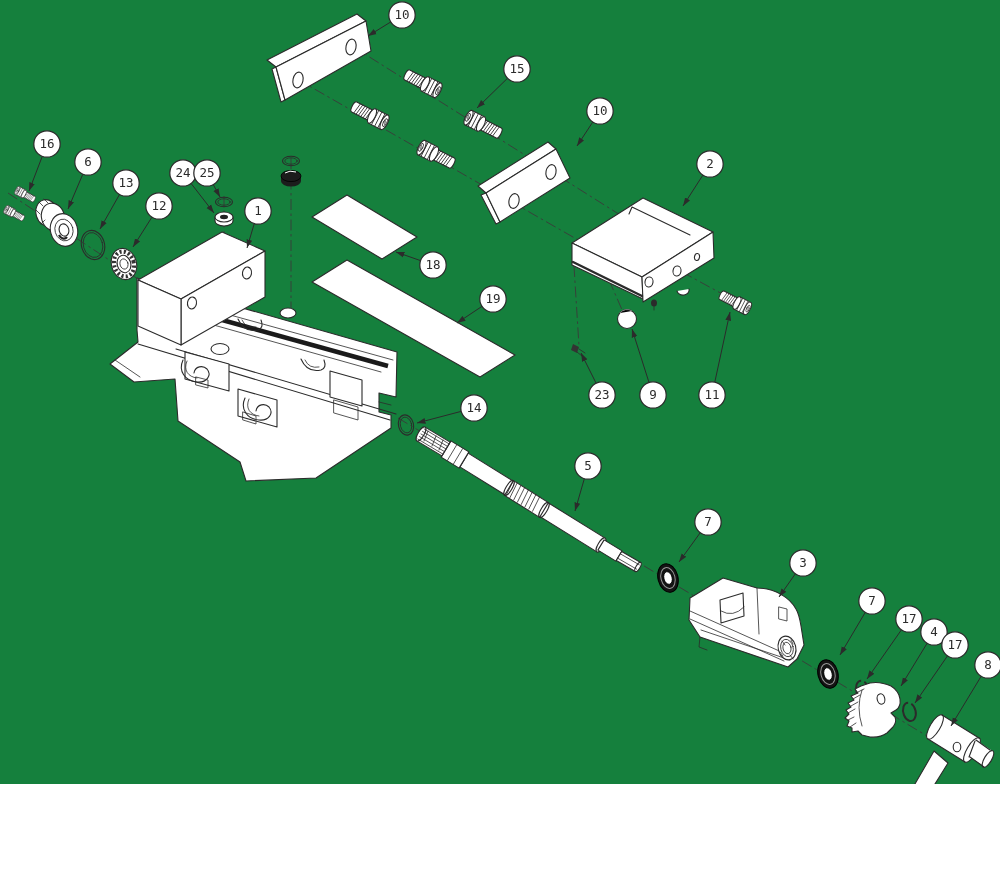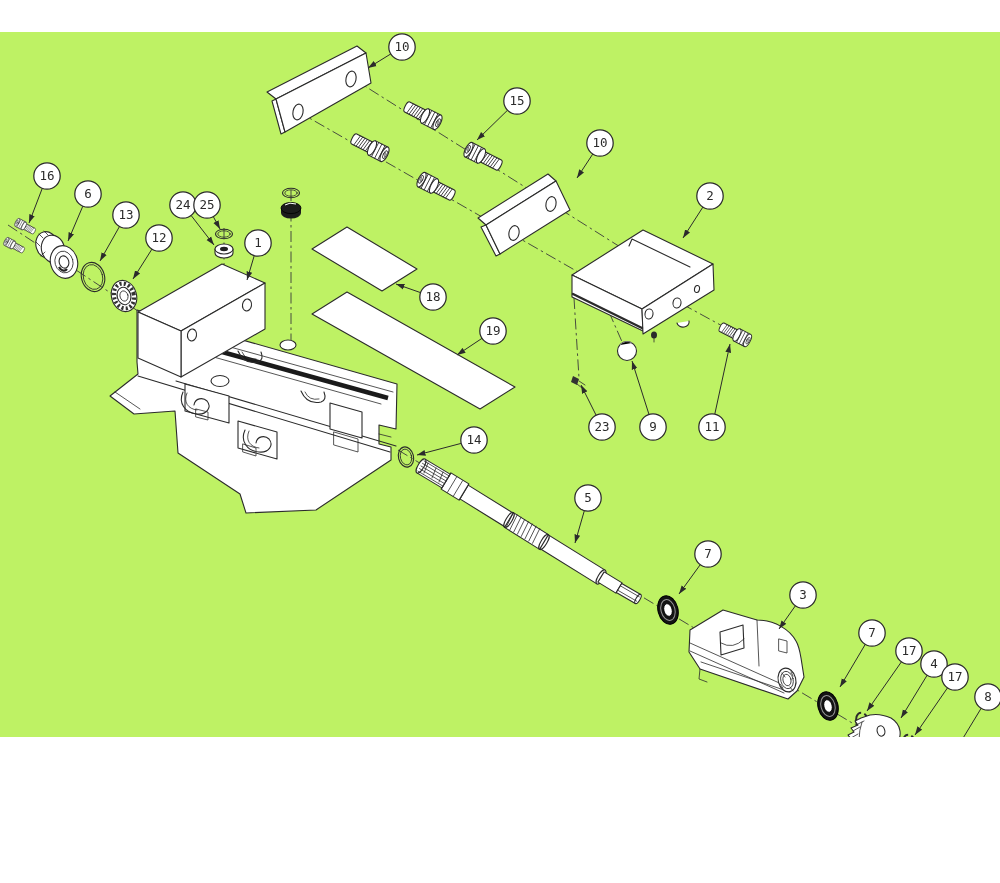--- a/index.html
+++ b/index.html
@@ -1,16 +1,16 @@
 <!DOCTYPE html>
 <html><head>
 <meta charset="utf-8">
 <style>
   html,body{margin:0;padding:0;background:#ffffff;}
-  .stage{width:1000px;height:705px;background:#bef264;position:relative;overflow:hidden;margin-top:32px;}
+  .stage{width:1000px;height:784px;background:#15803d;position:relative;overflow:hidden;}
   svg{display:block;}
   .art{stroke:#2b2b2b;stroke-width:1.1;fill:none;stroke-linejoin:round;stroke-linecap:round;}
   .fw{fill:#ffffff;}
   .thick{stroke-width:2.4;}
   .slot{stroke:#1a1a1a;stroke-width:4.5;}
   .thin{stroke-width:0.8;}
   .shade{stroke:#8f8f8f;stroke-width:0.9;}
   .cl{stroke:#3a3a3a;stroke-width:0.9;fill:none;stroke-dasharray:11 3.5 2.5 3.5;}
   .leader{stroke:#2b2b2b;stroke-width:1;fill:none;}
   .balloon{fill:#ffffff;stroke:#2b2b2b;stroke-width:1.25;}

